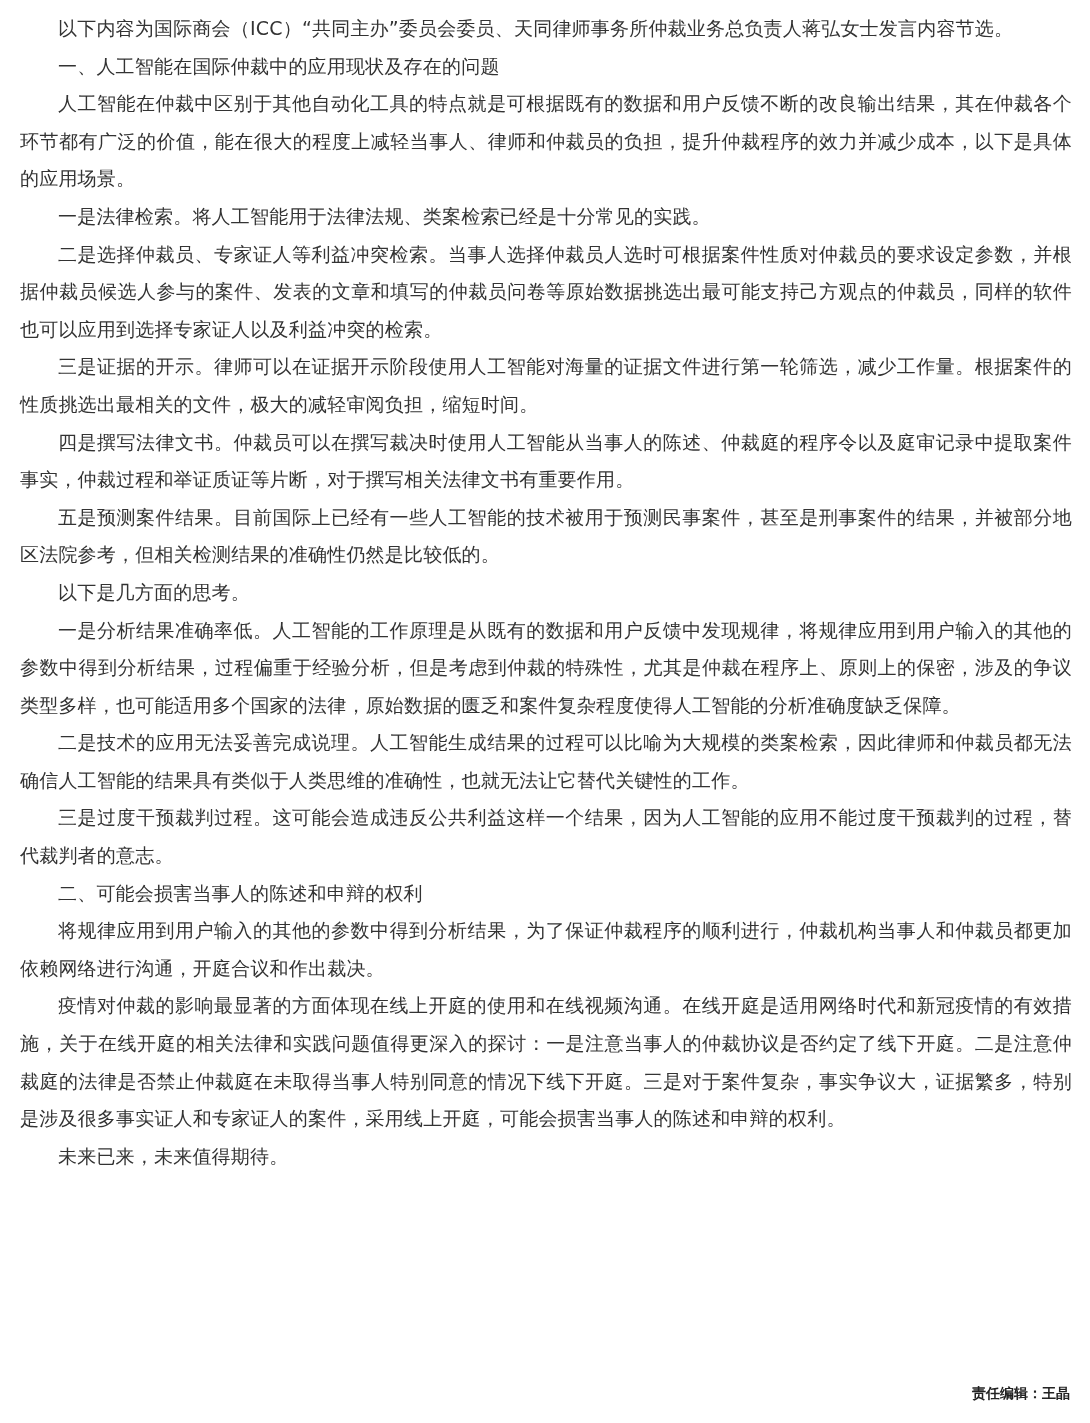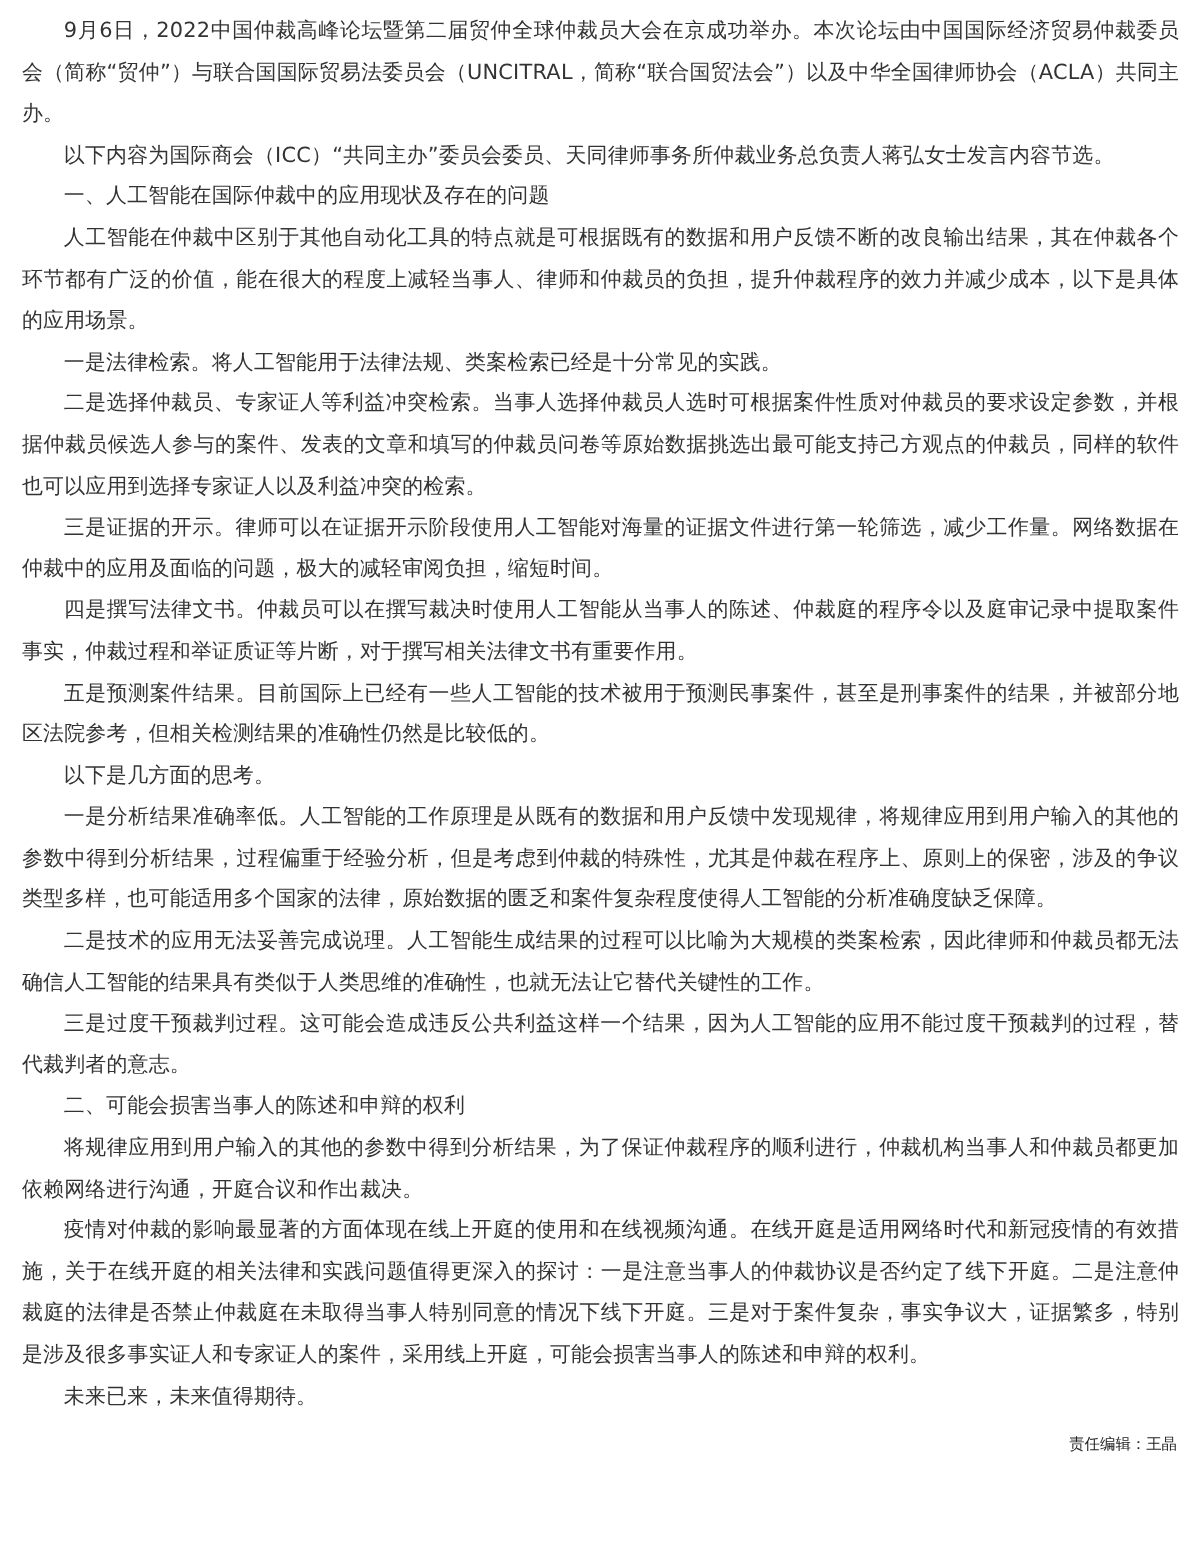--- a/index.html
+++ b/index.html
@@ -21,37 +21,36 @@
     font-size: 19px;
     line-height: 37.6px;
     text-indent: 2em;
     letter-spacing: 0.2px;
     text-align: justify;
     word-break: break-all;
   }
   .editor {
     position: absolute;
     right: 20px;
-    top: 1304px;
+    top: 1385px;
     font-size: 14px;
-    font-weight: normal;
+    font-weight: bold;
     color: #222222;
   }
 </style>
 </head>
 <body>
 
 <div class="article">
-  <p class="para">9月6日，2022中国仲裁高峰论坛暨第二届贸仲全球仲裁员大会在京成功举办。本次论坛由中国国际经济贸易仲裁委员会（简称“贸仲”）与联合国国际贸易法委员会（UNCITRAL，简称“联合国贸法会”）以及中华全国律师协会（ACLA）共同主办。</p>
   <p class="para">以下内容为国际商会（ICC）“共同主办”委员会委员、天同律师事务所仲裁业务总负责人蒋弘女士发言内容节选。</p>
   <p class="para">一、人工智能在国际仲裁中的应用现状及存在的问题</p>
   <p class="para">人工智能在仲裁中区别于其他自动化工具的特点就是可根据既有的数据和用户反馈不断的改良输出结果，其在仲裁各个环节都有广泛的价值，能在很大的程度上减轻当事人、律师和仲裁员的负担，提升仲裁程序的效力并减少成本，以下是具体的应用场景。</p>
   <p class="para">一是法律检索。将人工智能用于法律法规、类案检索已经是十分常见的实践。</p>
   <p class="para">二是选择仲裁员、专家证人等利益冲突检索。当事人选择仲裁员人选时可根据案件性质对仲裁员的要求设定参数，并根据仲裁员候选人参与的案件、发表的文章和填写的仲裁员问卷等原始数据挑选出最可能支持己方观点的仲裁员，同样的软件也可以应用到选择专家证人以及利益冲突的检索。</p>
-  <p class="para">三是证据的开示。律师可以在证据开示阶段使用人工智能对海量的证据文件进行第一轮筛选，减少工作量。网络数据在仲裁中的应用及面临的问题，极大的减轻审阅负担，缩短时间。</p>
+  <p class="para">三是证据的开示。律师可以在证据开示阶段使用人工智能对海量的证据文件进行第一轮筛选，减少工作量。根据案件的性质挑选出最相关的文件，极大的减轻审阅负担，缩短时间。</p>
   <p class="para">四是撰写法律文书。仲裁员可以在撰写裁决时使用人工智能从当事人的陈述、仲裁庭的程序令以及庭审记录中提取案件事实，仲裁过程和举证质证等片断，对于撰写相关法律文书有重要作用。</p>
   <p class="para">五是预测案件结果。目前国际上已经有一些人工智能的技术被用于预测民事案件，甚至是刑事案件的结果，并被部分地区法院参考，但相关检测结果的准确性仍然是比较低的。</p>
   <p class="para">以下是几方面的思考。</p>
   <p class="para">一是分析结果准确率低。人工智能的工作原理是从既有的数据和用户反馈中发现规律，将规律应用到用户输入的其他的参数中得到分析结果，过程偏重于经验分析，但是考虑到仲裁的特殊性，尤其是仲裁在程序上、原则上的保密，涉及的争议类型多样，也可能适用多个国家的法律，原始数据的匮乏和案件复杂程度使得人工智能的分析准确度缺乏保障。</p>
   <p class="para">二是技术的应用无法妥善完成说理。人工智能生成结果的过程可以比喻为大规模的类案检索，因此律师和仲裁员都无法确信人工智能的结果具有类似于人类思维的准确性，也就无法让它替代关键性的工作。</p>
   <p class="para">三是过度干预裁判过程。这可能会造成违反公共利益这样一个结果，因为人工智能的应用不能过度干预裁判的过程，替代裁判者的意志。</p>
   <p class="para">二、可能会损害当事人的陈述和申辩的权利</p>
   <p class="para">将规律应用到用户输入的其他的参数中得到分析结果，为了保证仲裁程序的顺利进行，仲裁机构当事人和仲裁员都更加依赖网络进行沟通，开庭合议和作出裁决。</p>
   <p class="para">疫情对仲裁的影响最显著的方面体现在线上开庭的使用和在线视频沟通。在线开庭是适用网络时代和新冠疫情的有效措施，关于在线开庭的相关法律和实践问题值得更深入的探讨：一是注意当事人的仲裁协议是否约定了线下开庭。二是注意仲裁庭的法律是否禁止仲裁庭在未取得当事人特别同意的情况下线下开庭。三是对于案件复杂，事实争议大，证据繁多，特别是涉及很多事实证人和专家证人的案件，采用线上开庭，可能会损害当事人的陈述和申辩的权利。</p>
   <p class="para">未来已来，未来值得期待。</p>

